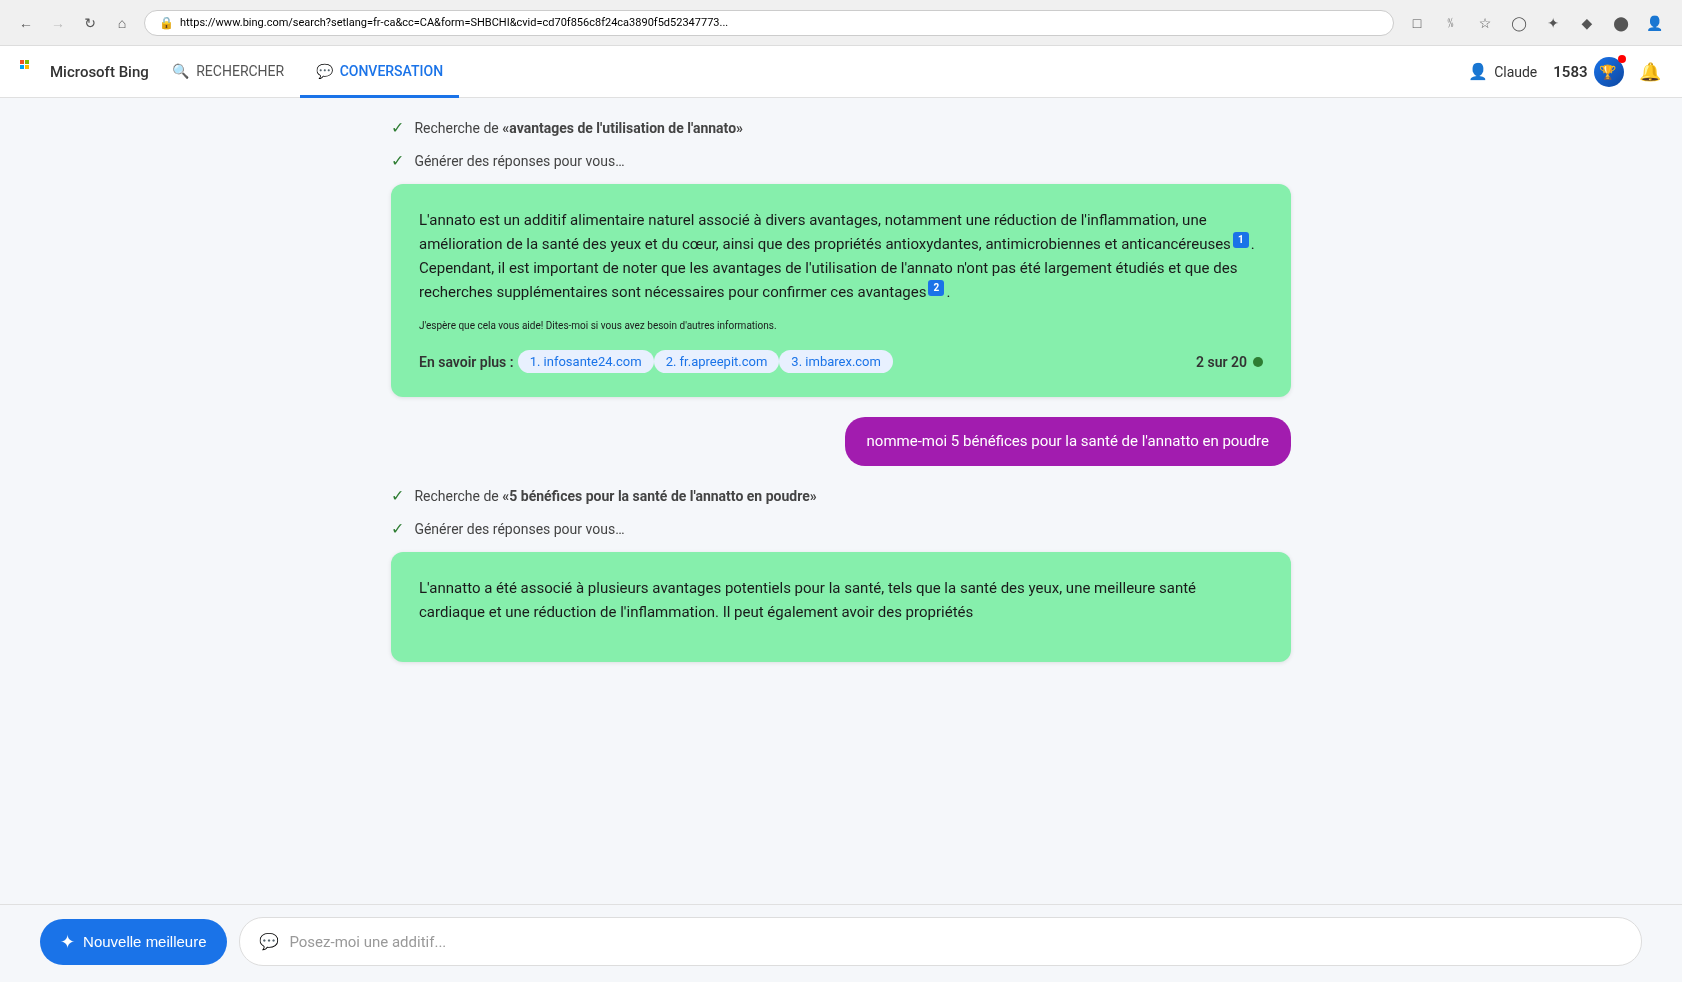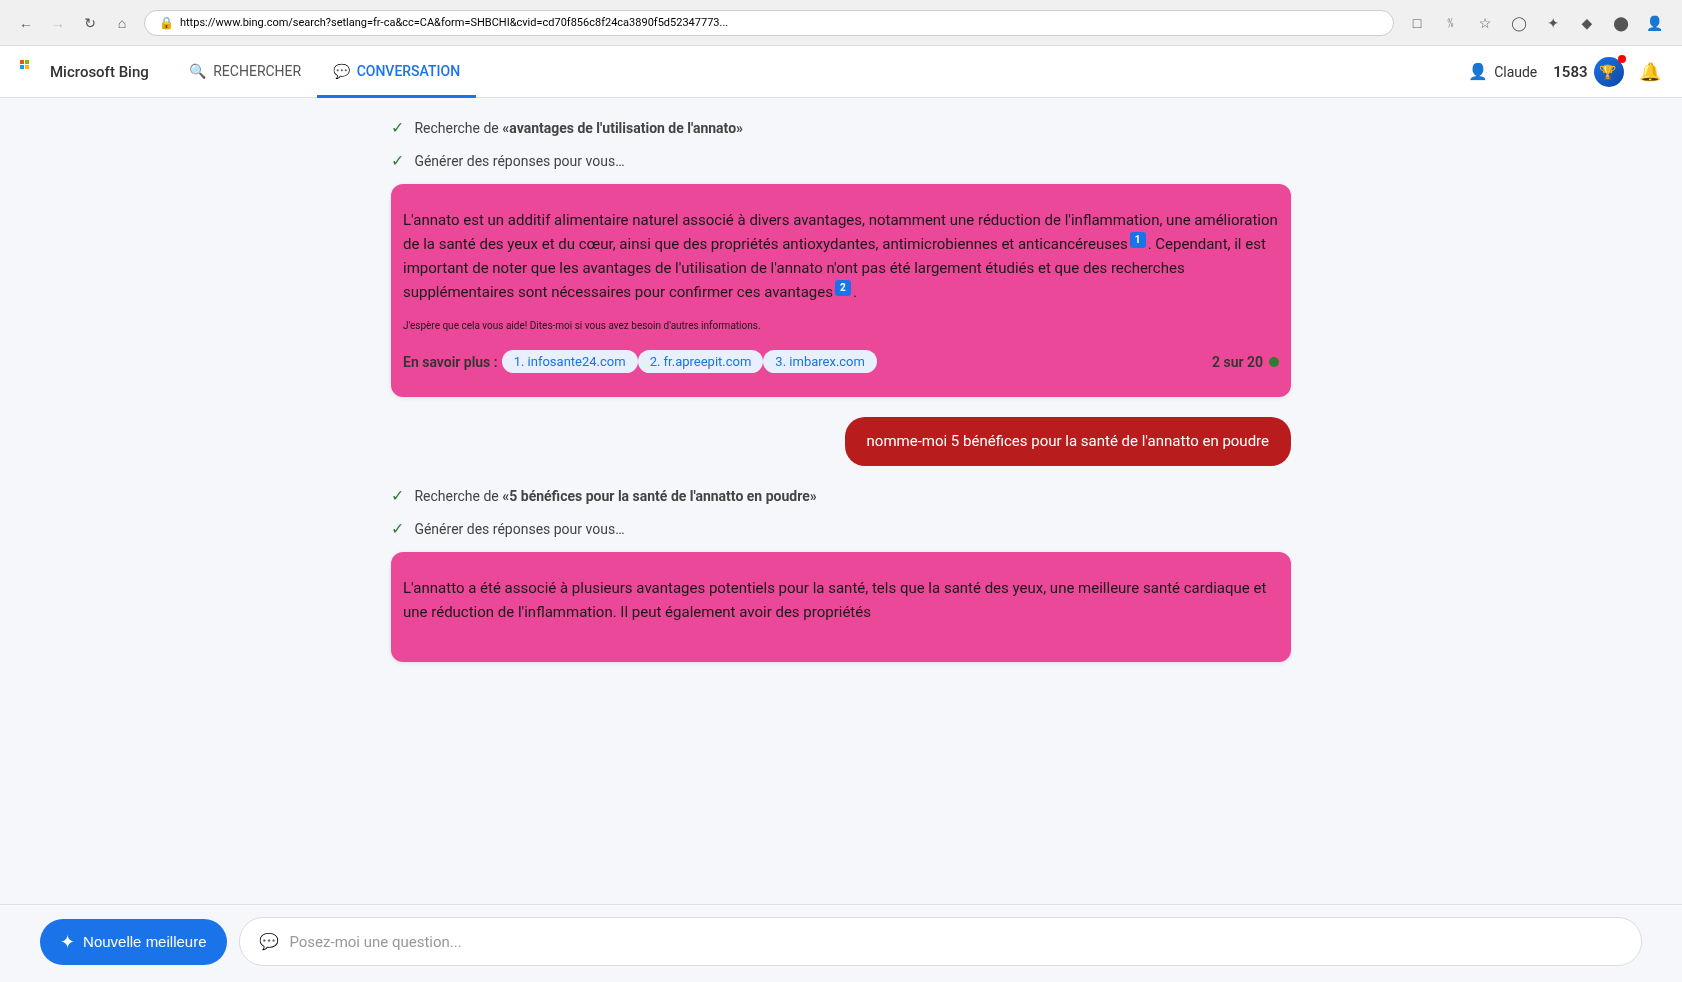--- a/index.html
+++ b/index.html
@@ -82,21 +82,21 @@
       display: flex;
       align-items: center;
       padding: 0 20px;
       height: 52px;
       flex-shrink: 0;
     }
     .bing-logo {
       display: flex;
       align-items: center;
       gap: 6px;
-      margin-right: 25px;
+      margin-right: 8px;
     }
     .bing-logo-icon {
       display: flex;
       align-items: center;
     }
     .bing-logo-text {
       font-size: 15px;
       font-weight: 500;
       color: #333;
     }
@@ -202,23 +202,23 @@
       color: #444;
     }
     .check-icon {
       color: #2e7d32;
       font-size: 16px;
       flex-shrink: 0;
     }
 
     
     .response-card {
-      background: #ec4899;
+      background: #86efac;
       border-radius: 12px;
-      padding: 24px 12px;
+      padding: 24px 28px;
       margin-bottom: 16px;
       box-shadow: 0 1px 4px rgba(0,0,0,0.1);
     }
     .response-text {
       font-size: 15px;
       line-height: 1.6;
       color: #1a1a1a;
       margin-bottom: 14px;
     }
     .response-text sup {
@@ -280,21 +280,21 @@
       display: inline-block;
     }
 
     
     .user-message {
       display: flex;
       justify-content: flex-end;
       margin: 20px 0;
     }
     .user-bubble {
-      background: #b91c1c;
+      background: #a21caf;
       color: white;
       border-radius: 20px;
       padding: 14px 22px;
       font-size: 15px;
       max-width: 70%;
       line-height: 1.4;
     }
 
     
     .bottom-bar {
@@ -461,15 +461,15 @@
   </div>
 </div>
 
 <div class="bottom-bar">
   <button class="new-topic-btn">
     <span class="new-topic-icon">✦</span>
     <span>Nouvelle meilleure</span>
   </button>
   <div class="chat-input">
     <span class="chat-input-icon">💬</span>
-    <span style="color:#999; font-size:15px;">Posez-moi une question...</span>
+    <span style="color:#999; font-size:15px;">Posez-moi une additif...</span>
   </div>
 </div>
 
 </body></html>

